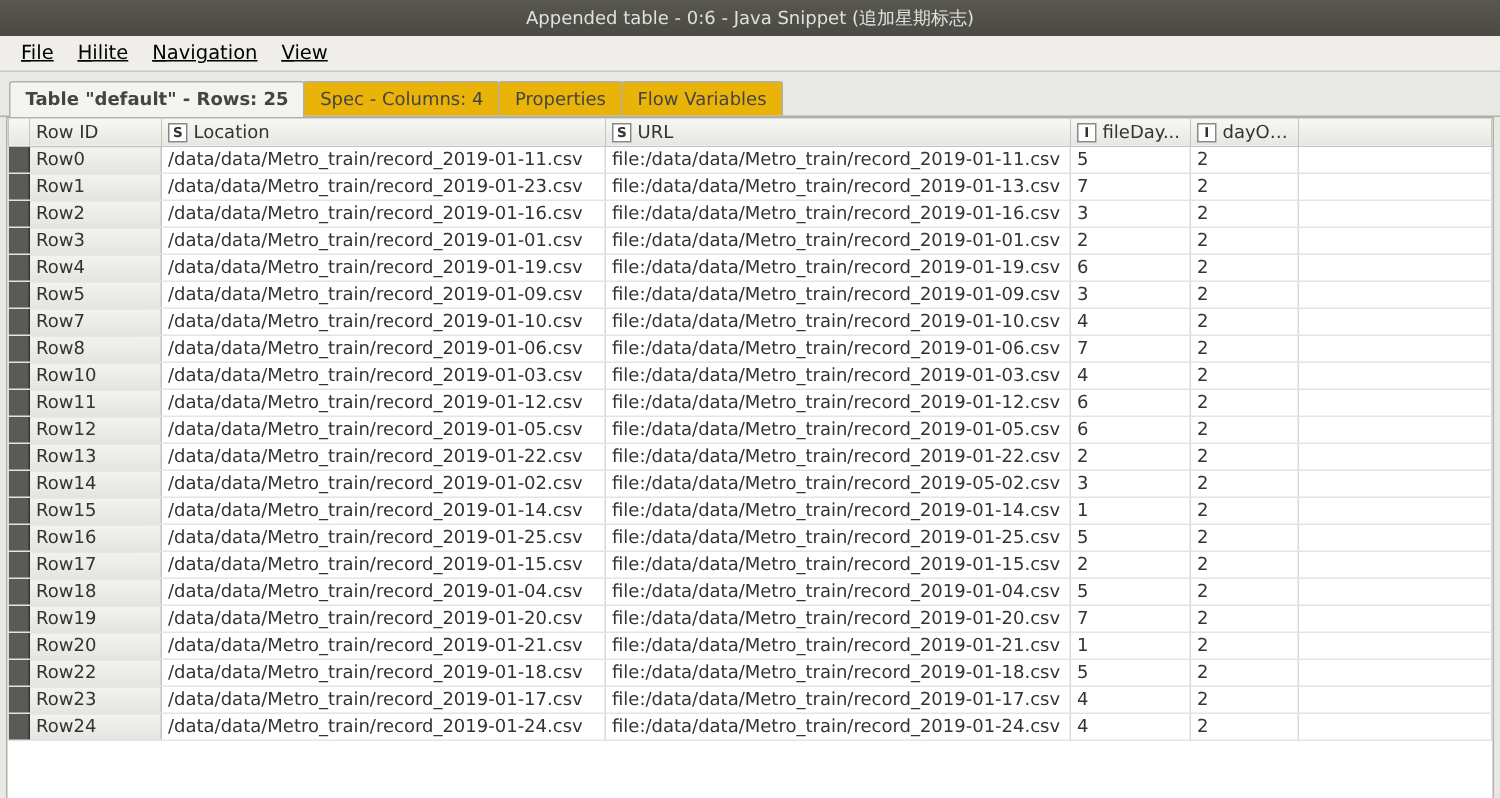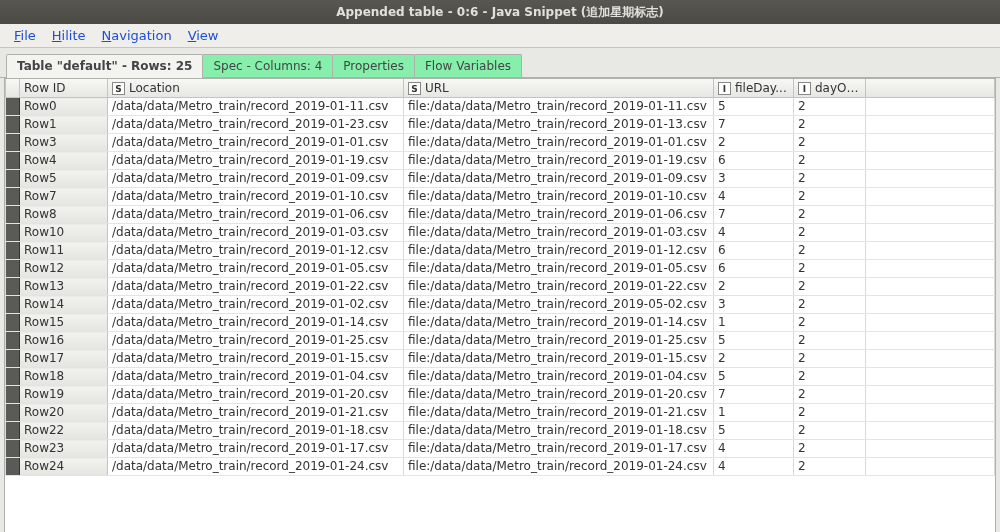--- a/index.html
+++ b/index.html
@@ -13,51 +13,52 @@
     height: 532px;
     overflow: hidden;
   }
   .titlebar {
     height: 24px;
     background: linear-gradient(#595752, #4a4944);
     color: #e0e0dc;
     display: flex;
     align-items: center;
     justify-content: center;
-    font-weight: bold;
+    font-weight: normal;
     font-size: 12px;
   }
   .menubar {
     height: 24px;
     background: #efeeea;
     display: flex;
     align-items: center;
     padding: 0 6px;
     gap: 0;
     border-bottom: 1px solid #c6c6c1;
   }
   .menubar .menu-item {
     padding: 2px 8px;
     font-size: 13px;
-    color: #1d4ed8;
+    color: #000000;
+    text-decoration: underline;
   }
   .menubar .menu-item u { text-decoration: underline; }
   .tabstrip {
     display: flex;
     align-items: flex-end;
     padding: 6px 6px 0 6px;
     gap: 0;
     background: #e8e8e5;
     border-bottom: 1px solid #b1b1ac;
   }
   .tab {
     border: 1px solid #b1b1ac;
     border-bottom: none;
     padding: 4px 10px;
-    background: #86efac;
+    background: #eab308;
     font-size: 12px;
     position: relative;
     margin-right: -1px;
     border-radius: 2px 2px 0 0;
     color: #444;
   }
   .tab.active {
     background: #f3f3f0;
     font-weight: bold;
     z-index: 2;
@@ -191,20 +192,29 @@
           <td class="marker"></td>
           <td class="rowsel">Row1</td>
           <td>/data/data/Metro_train/record_2019-01-23.csv</td>
           <td>file:/data/data/Metro_train/record_2019-01-13.csv</td>
           <td>7</td>
           <td>2</td>
           <td></td>
         </tr>
         <tr>
           <td class="marker"></td>
+          <td class="rowsel">Row2</td>
+          <td>/data/data/Metro_train/record_2019-01-16.csv</td>
+          <td>file:/data/data/Metro_train/record_2019-01-16.csv</td>
+          <td>3</td>
+          <td>2</td>
+          <td></td>
+        </tr>
+        <tr>
+          <td class="marker"></td>
           <td class="rowsel">Row3</td>
           <td>/data/data/Metro_train/record_2019-01-01.csv</td>
           <td>file:/data/data/Metro_train/record_2019-01-01.csv</td>
           <td>2</td>
           <td>2</td>
           <td></td>
         </tr>
         <tr>
           <td class="marker"></td>
           <td class="rowsel">Row4</td>

